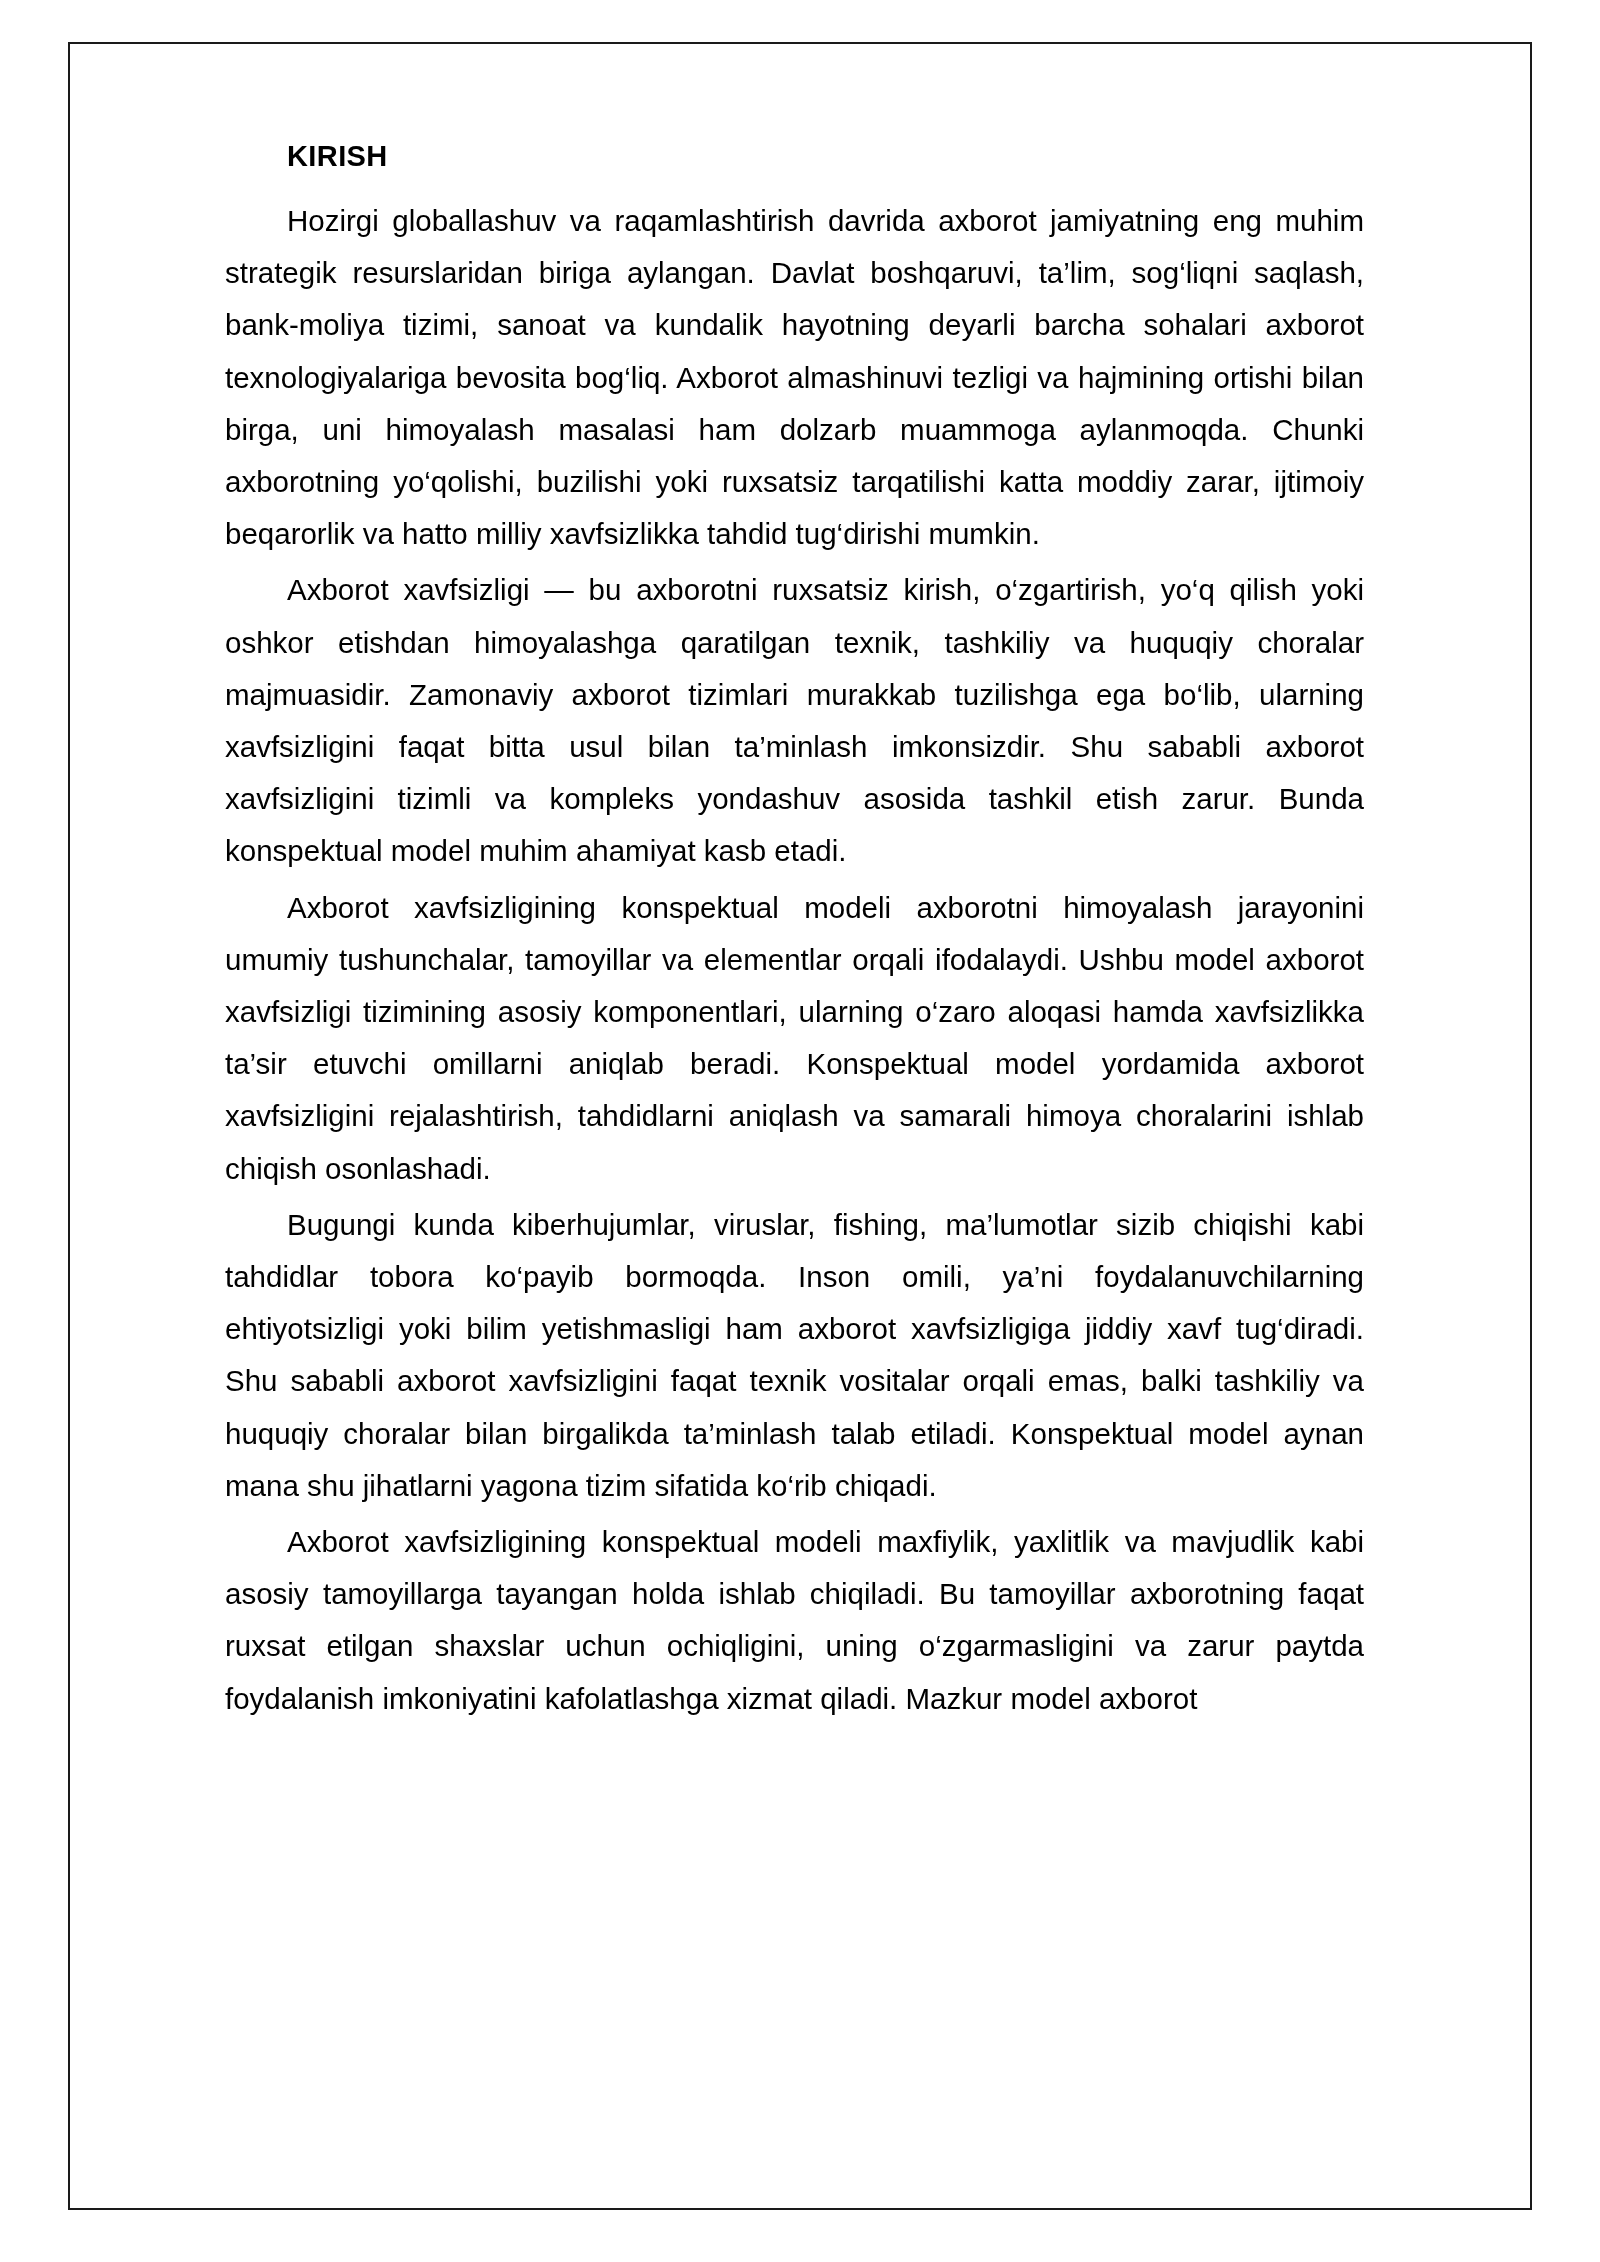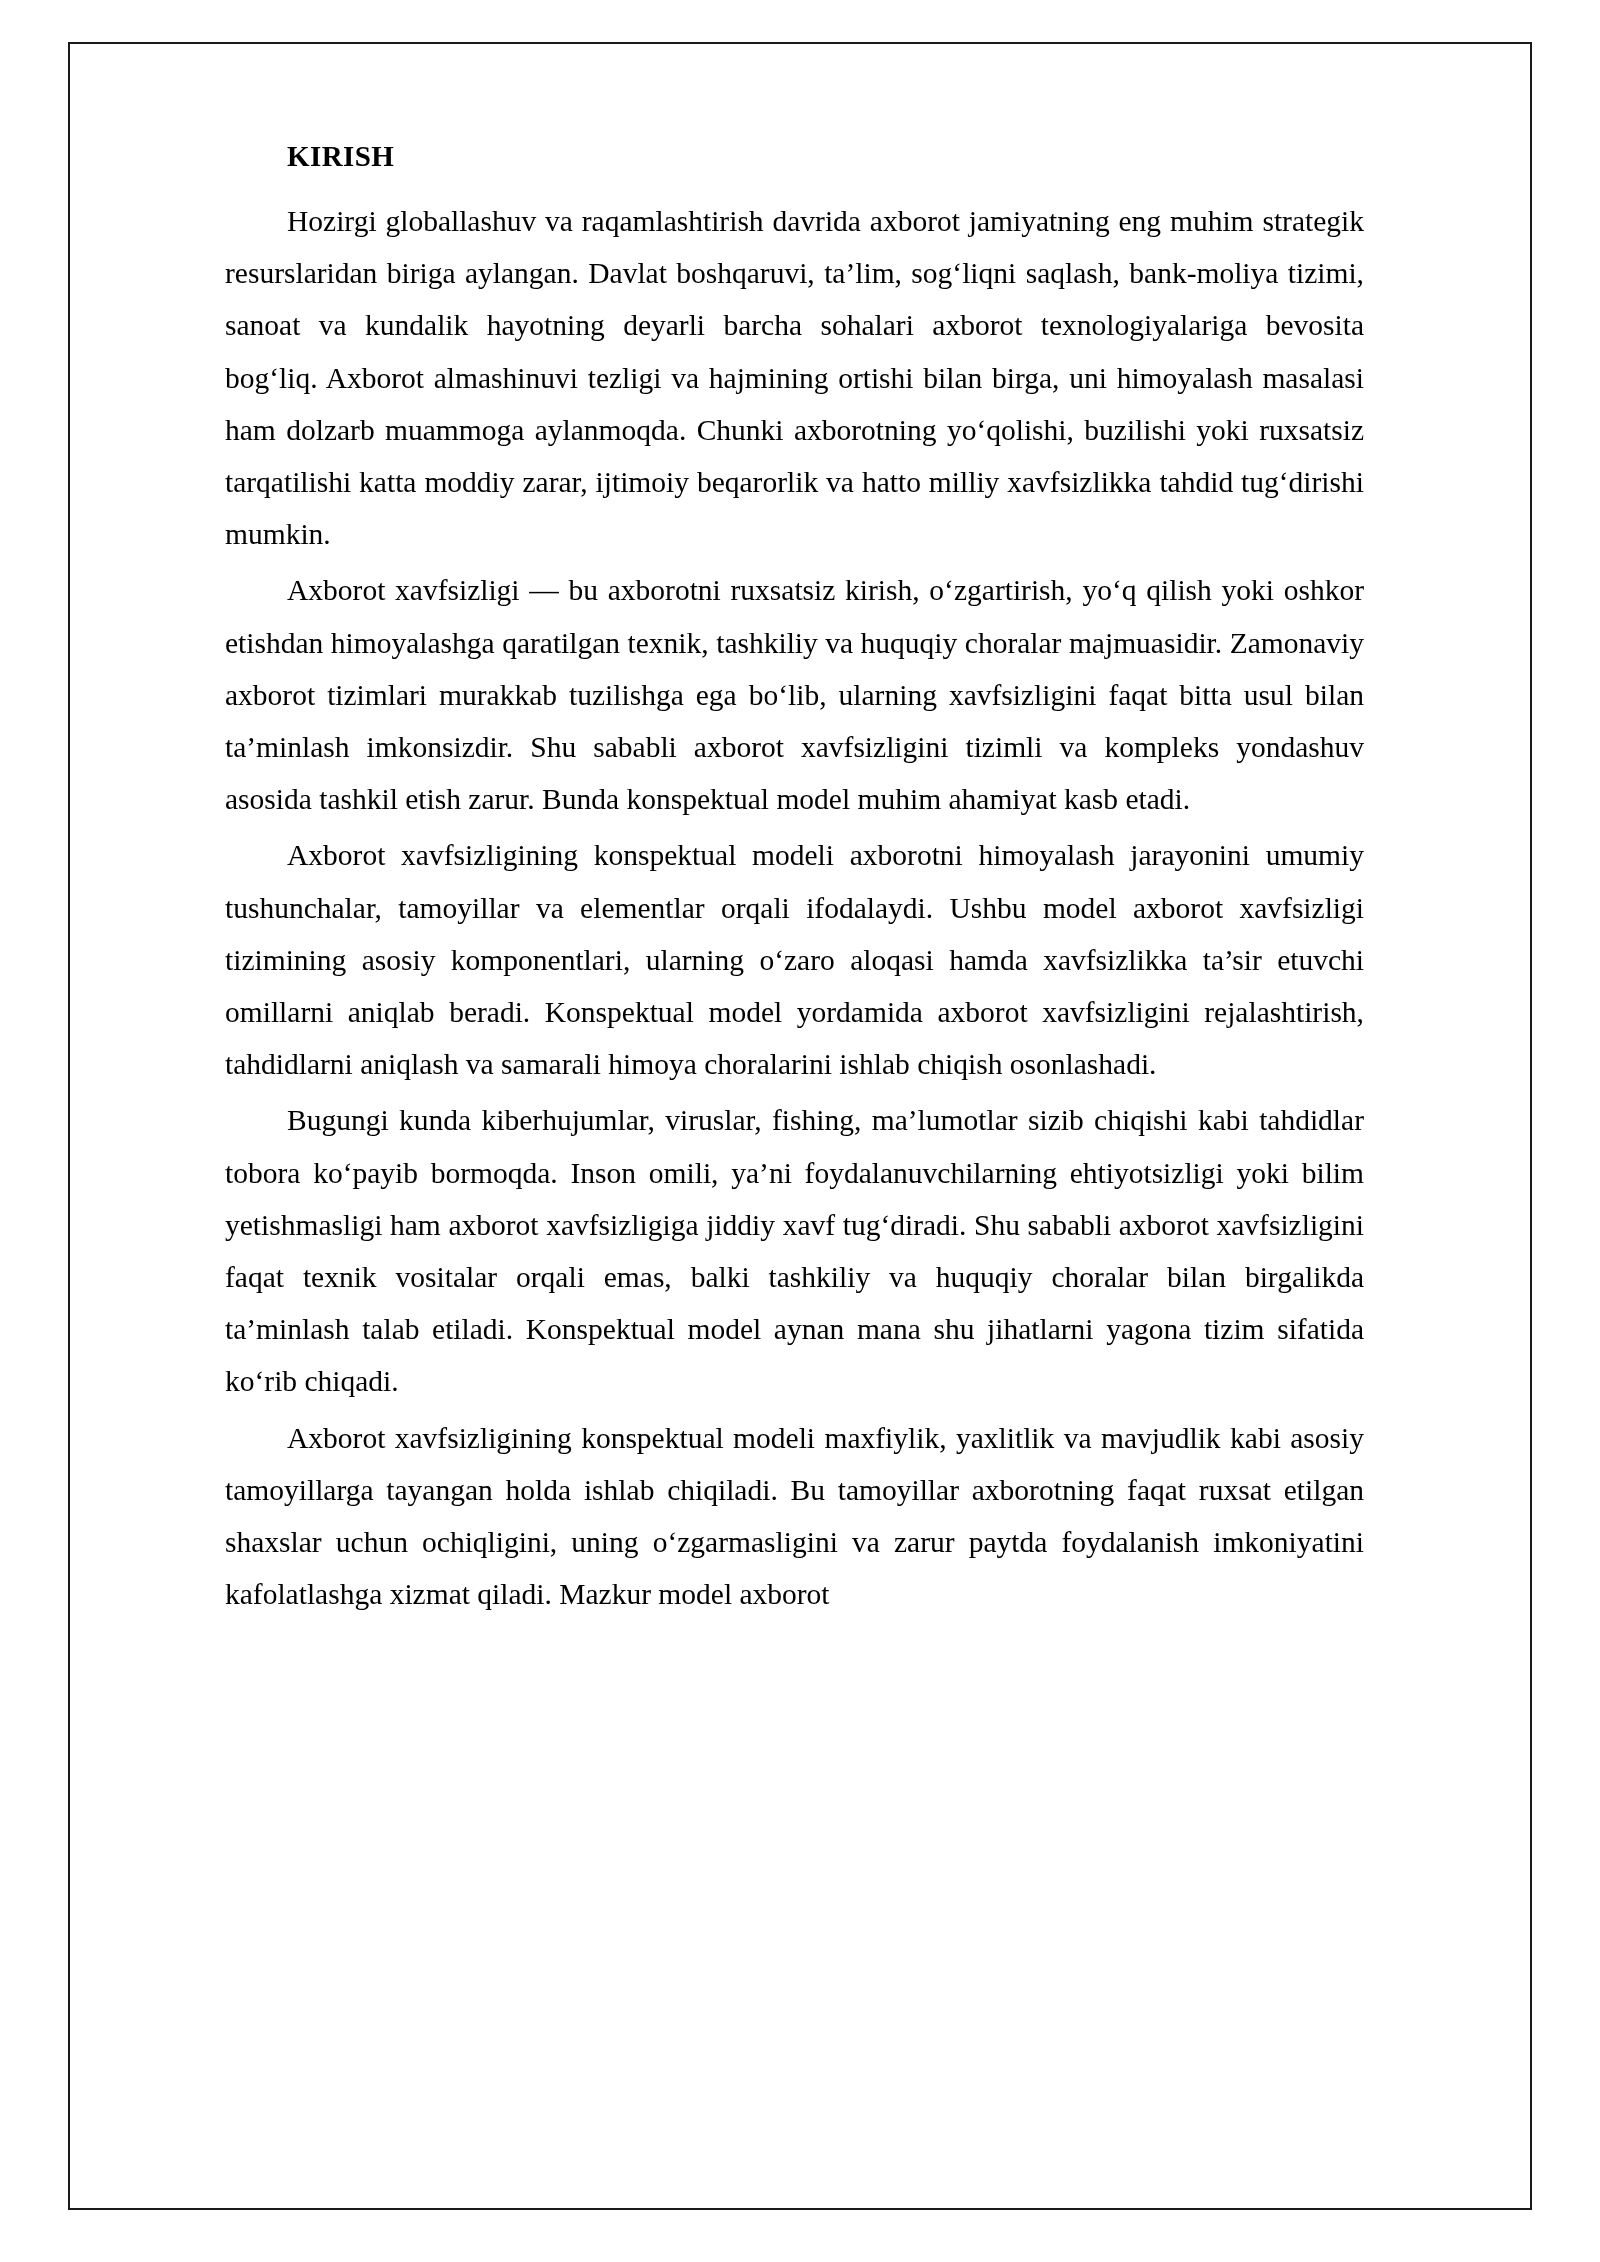--- a/index.html
+++ b/index.html
@@ -7,21 +7,21 @@
     padding: 0;
     background: #ffffff;
   }
   .page {
     width: 1600px;
     height: 2262px;
     background: #ffffff;
     position: relative;
     box-sizing: border-box;
     padding: 42px 46px 52px 46px;
-    font-family: Liberation Serif, serif;
+    font-family: Liberation Sans, sans-serif;
   }
   .page-border {
     position: absolute;
     left: 68px;
     top: 42px;
     right: 68px;
     bottom: 52px;
     border: 2px solid #1a1a1a;
     box-sizing: border-box;
     pointer-events: none;

